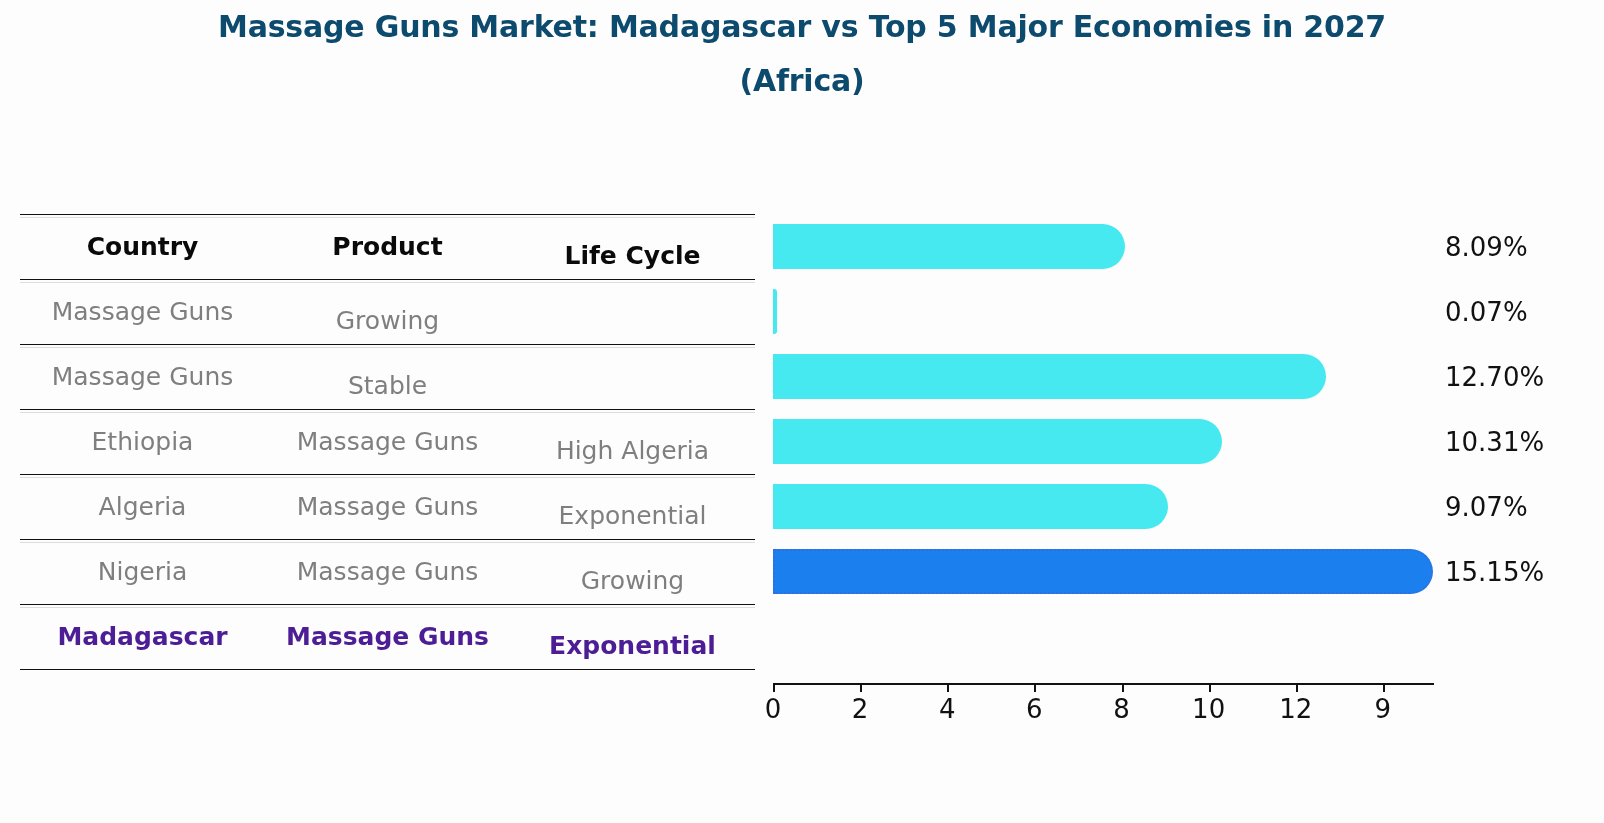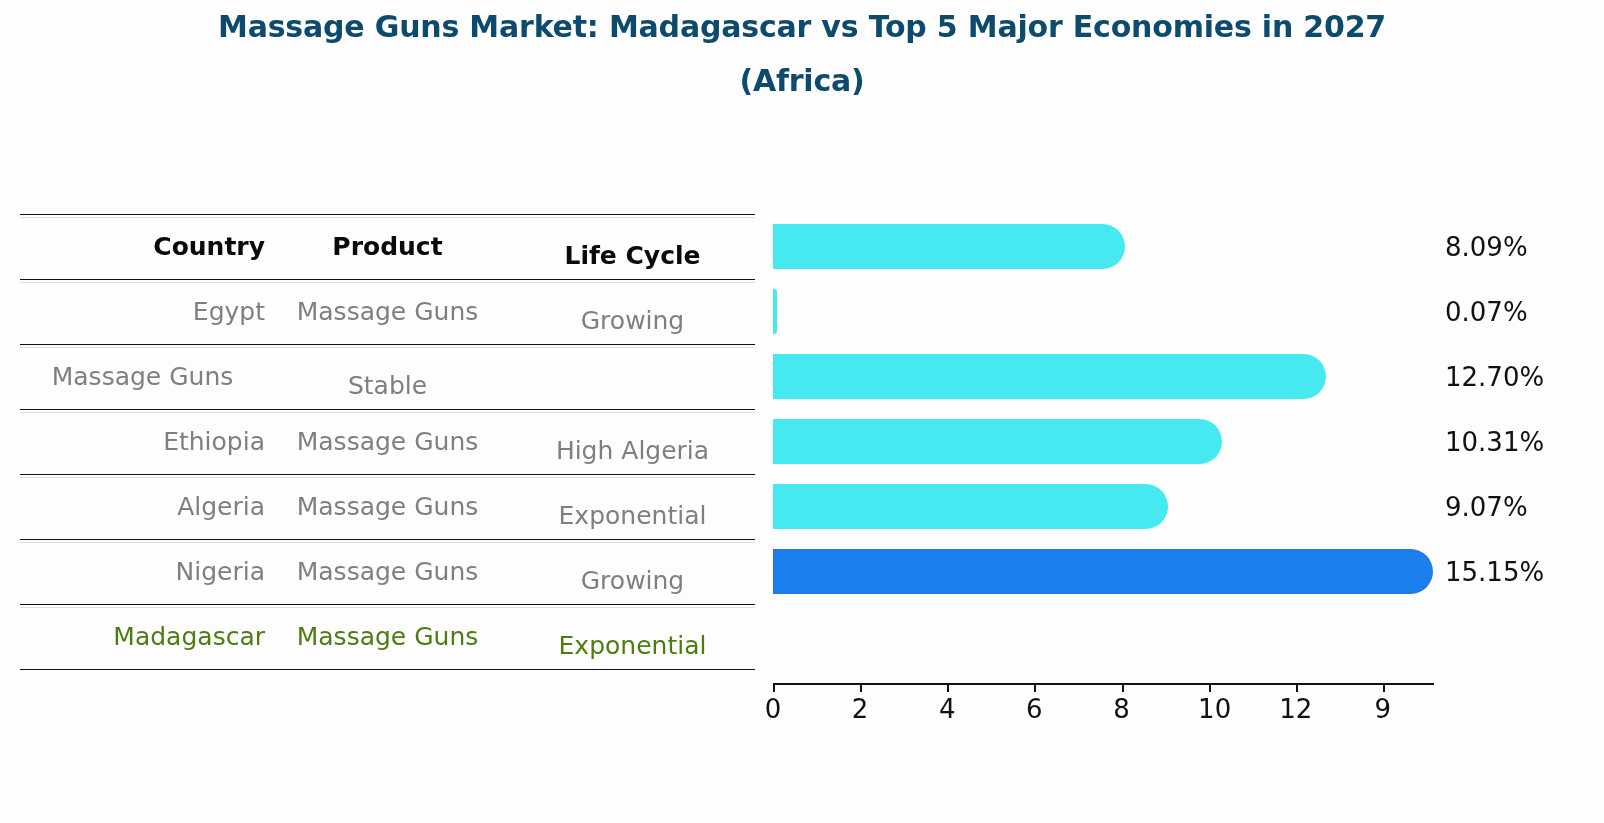--- a/index.html
+++ b/index.html
@@ -41,27 +41,27 @@
     border-top:0.8px solid #dddddd;
   }
   .bottom-rule{
     position:absolute;left:0;top:0;width:100%;height:0;
     border-top:1.6px solid #111;
   }
   .cell{
     text-align:center;font-size:25px;color:#7f7f7f;
     white-space:nowrap;overflow:hidden;
   }
-  .c-country{width:245px;text-align:right;}
+  .c-country{width:245px;}
   .c-product{width:245px;}
   .c-life{width:245px;margin-top:18px;}
   .trow.header .cell{
     color:#0a0a0a;font-weight:bold;font-size:25px;
   }
-  .trow.highlight .cell{color:#4d7c0f;}
+  .trow.highlight .cell{color:#4c1d95;font-weight:bold;}
 
   
   .chart{
     position:absolute;left:773px;top:214px;
     width:680px;height:469px;
   }
   .bar-row{
     position:relative;height:65px;
   }
   .bar{
@@ -117,21 +117,20 @@
       <div class="rule"></div>
       <div class="rule2"></div>
       <div class="cell c-country">Country</div>
       <div class="cell c-product">Product</div>
       <div class="cell c-life">Life Cycle</div>
     </div>
 
     <div class="trow">
       <div class="rule"></div>
       <div class="rule2"></div>
-      <div class="cell c-country">Egypt</div>
       <div class="cell c-product">Massage Guns</div>
       <div class="cell c-life">Growing</div>
     </div>
 
     <div class="trow">
       <div class="rule"></div>
       <div class="rule2"></div>
       <div class="cell c-product">Massage Guns</div>
       <div class="cell c-life">Stable</div>
     </div>
@@ -207,21 +206,21 @@
         <div class="tick-label" style="left: 0px;">0</div>
         <div class="tick" style="left: 87.1287px;"></div>
         <div class="tick-label" style="left: 87.1287px;">2</div>
         <div class="tick" style="left: 174.257px;"></div>
         <div class="tick-label" style="left: 174.257px;">4</div>
         <div class="tick" style="left: 261.386px;"></div>
         <div class="tick-label" style="left: 261.386px;">6</div>
         <div class="tick" style="left: 348.515px;"></div>
         <div class="tick-label" style="left: 348.515px;">8</div>
         <div class="tick" style="left: 435.644px;"></div>
-        <div class="tick-label" style="left: 435.644px; margin-left: 6px;">10</div>
+        <div class="tick-label" style="left: 435.644px;">10</div>
         <div class="tick" style="left: 522.772px;"></div>
         <div class="tick-label" style="left: 522.772px;">12</div>
         <div class="tick" style="left: 609.901px;"></div>
         <div class="tick-label" style="left: 609.901px;">9</div>
       </div>
   </div>
 
 </div>
 
 </body></html>

